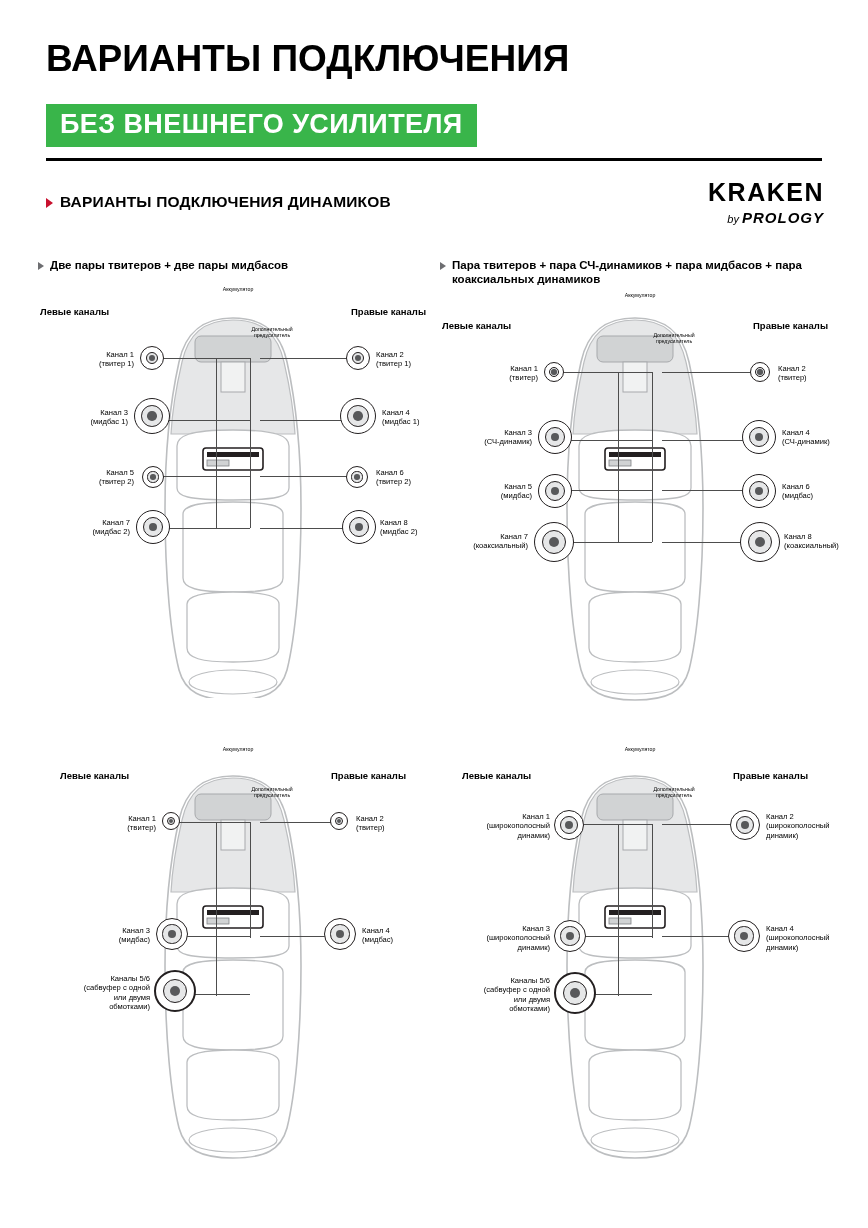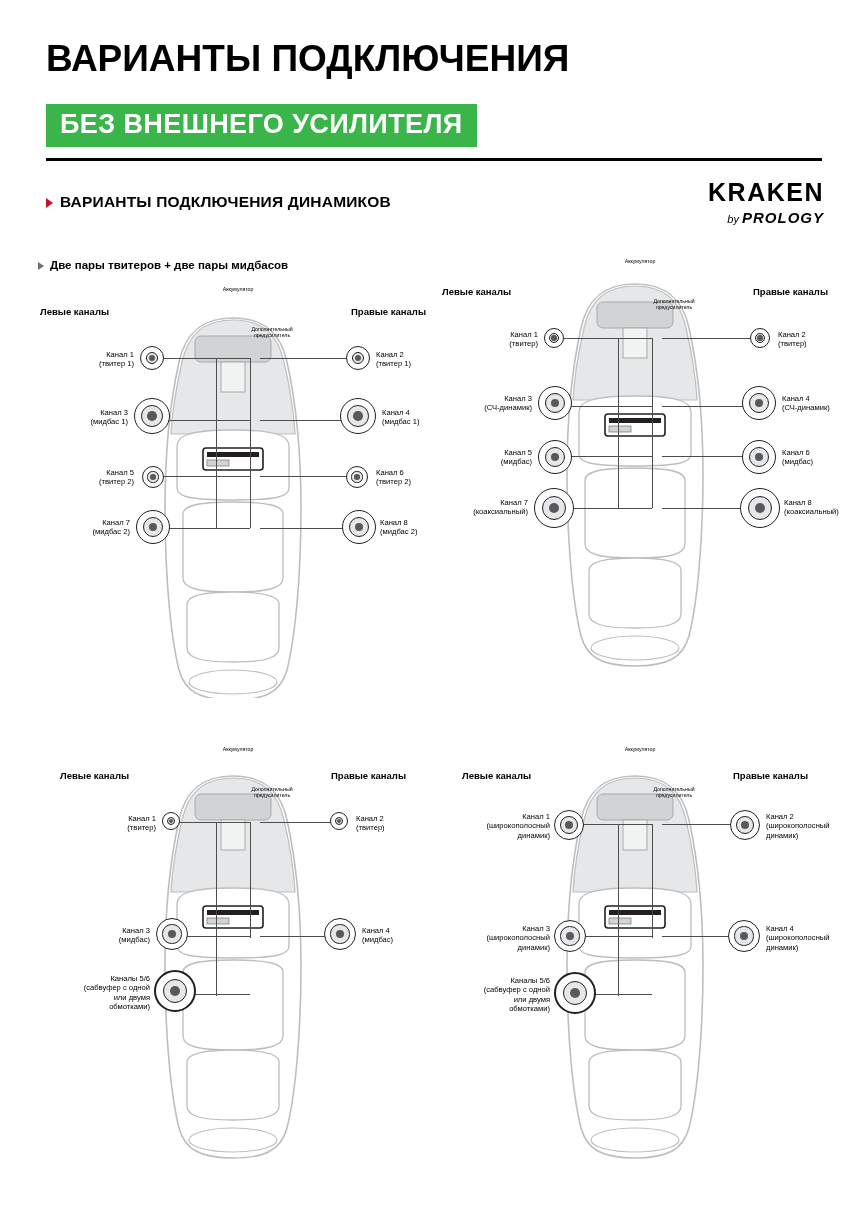--- a/index.html
+++ b/index.html
@@ -279,20 +279,24 @@
         <div>(твитер 2)</div>
       </div>
       <div class="lbl l" style="left:342px;top:240px;width:94px;">
         <div>Канал 8</div>
         <div>(мидбас 2)</div>
       </div>
     </div>
   </div>
 
   <div class="panel" style="left:440px;top:258px;width:400px;">
+    <div class="panel-head">
+      <span class="tri"></span>
+      <div class="ptxt">Пара твитеров + пара СЧ-динамиков + пара мидбасов + пара коаксиальных динамиков</div>
+    </div>
 
     <div class="diagram">
       <svg width="390" height="420" viewBox="0 0 390 420">
         <g transform="translate(105,26)">
           <path d="M90 0 C58 0 42 16 36 44 C28 80 22 130 22 190 C22 260 28 320 36 352 C42 374 58 382 90 382 C122 382 138 374 144 352 C152 320 158 260 158 190 C158 130 152 80 144 44 C138 16 122 0 90 0 Z" fill="#ffffff" stroke="#bcbec0" stroke-width="1.6"></path>
           <path d="M90 2 C60 2 45 17 39 44 C33 70 29 96 28 116 L152 116 C151 96 147 70 141 44 C135 17 120 2 90 2 Z" fill="#e6e7e8" stroke="#bcbec0" stroke-width="1.2"></path>
           <rect x="52" y="18" width="76" height="26" rx="6" fill="#d1d3d4" stroke="#a7a9ac" stroke-width="1"></rect>
           <rect x="78" y="44" width="24" height="30" fill="#f1f2f2" stroke="#a7a9ac" stroke-width="1"></rect>
           <path d="M34 128 C34 118 46 112 90 112 C134 112 146 118 146 128 L146 170 C146 178 136 182 90 182 C44 182 34 178 34 170 Z" fill="#ffffff" stroke="#bcbec0" stroke-width="1.3"></path>
           <rect x="60" y="130" width="60" height="22" rx="3" fill="#ffffff" stroke="#231f20" stroke-width="1.6"></rect>

